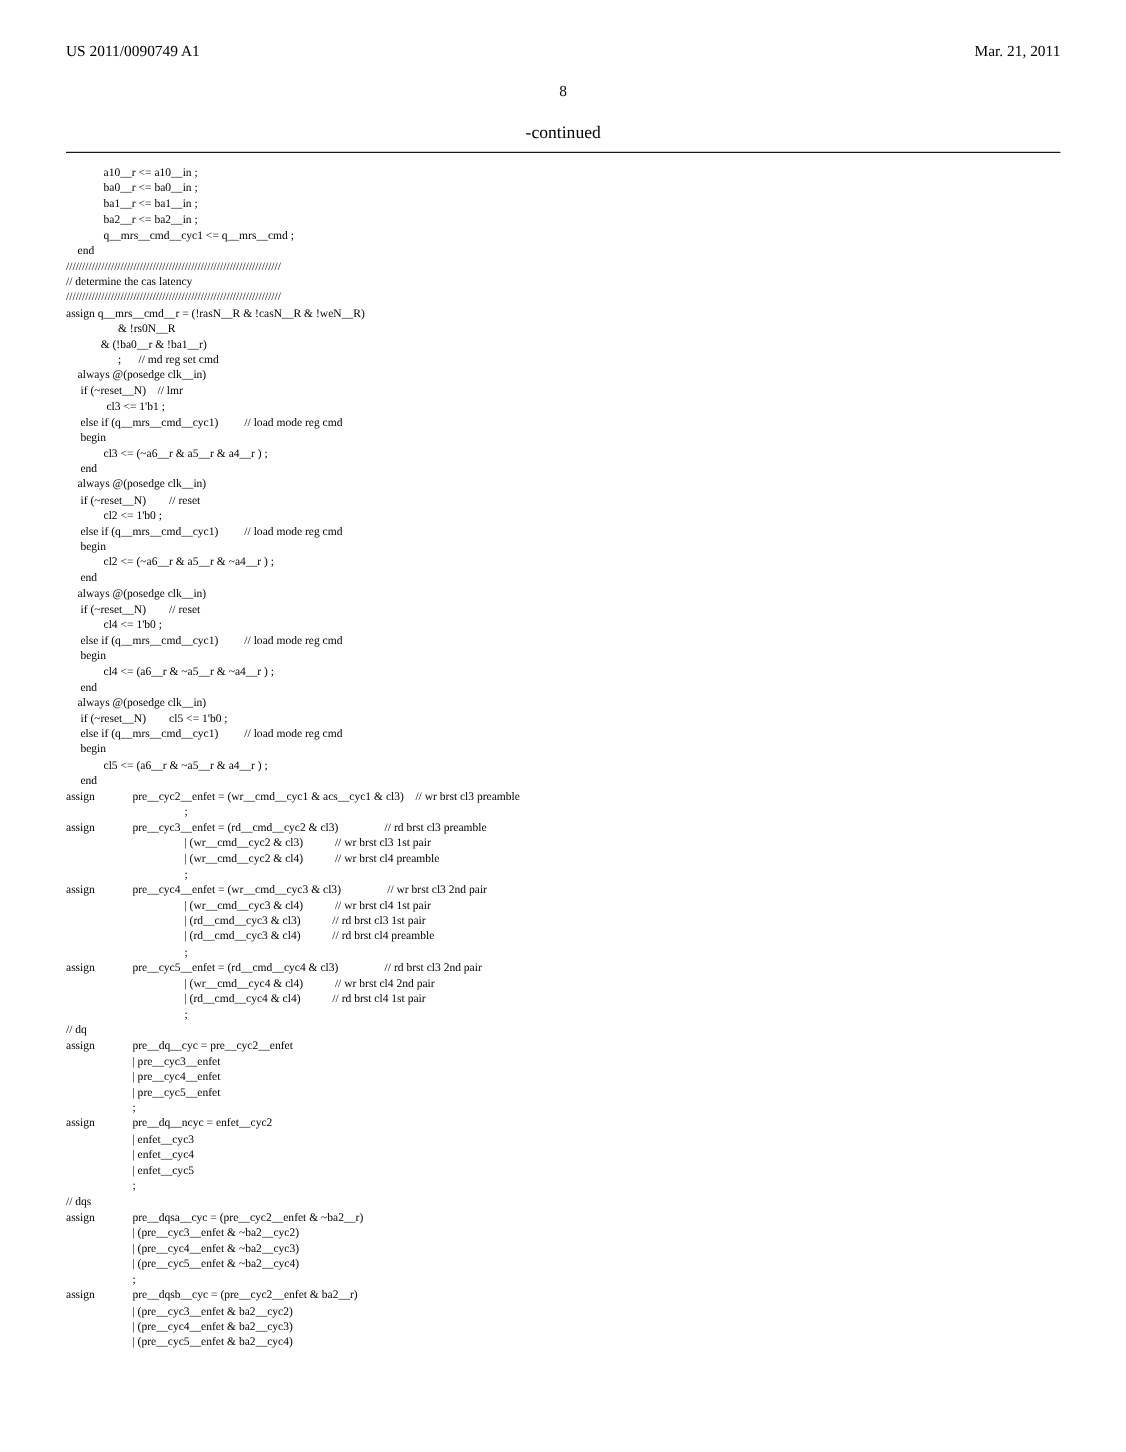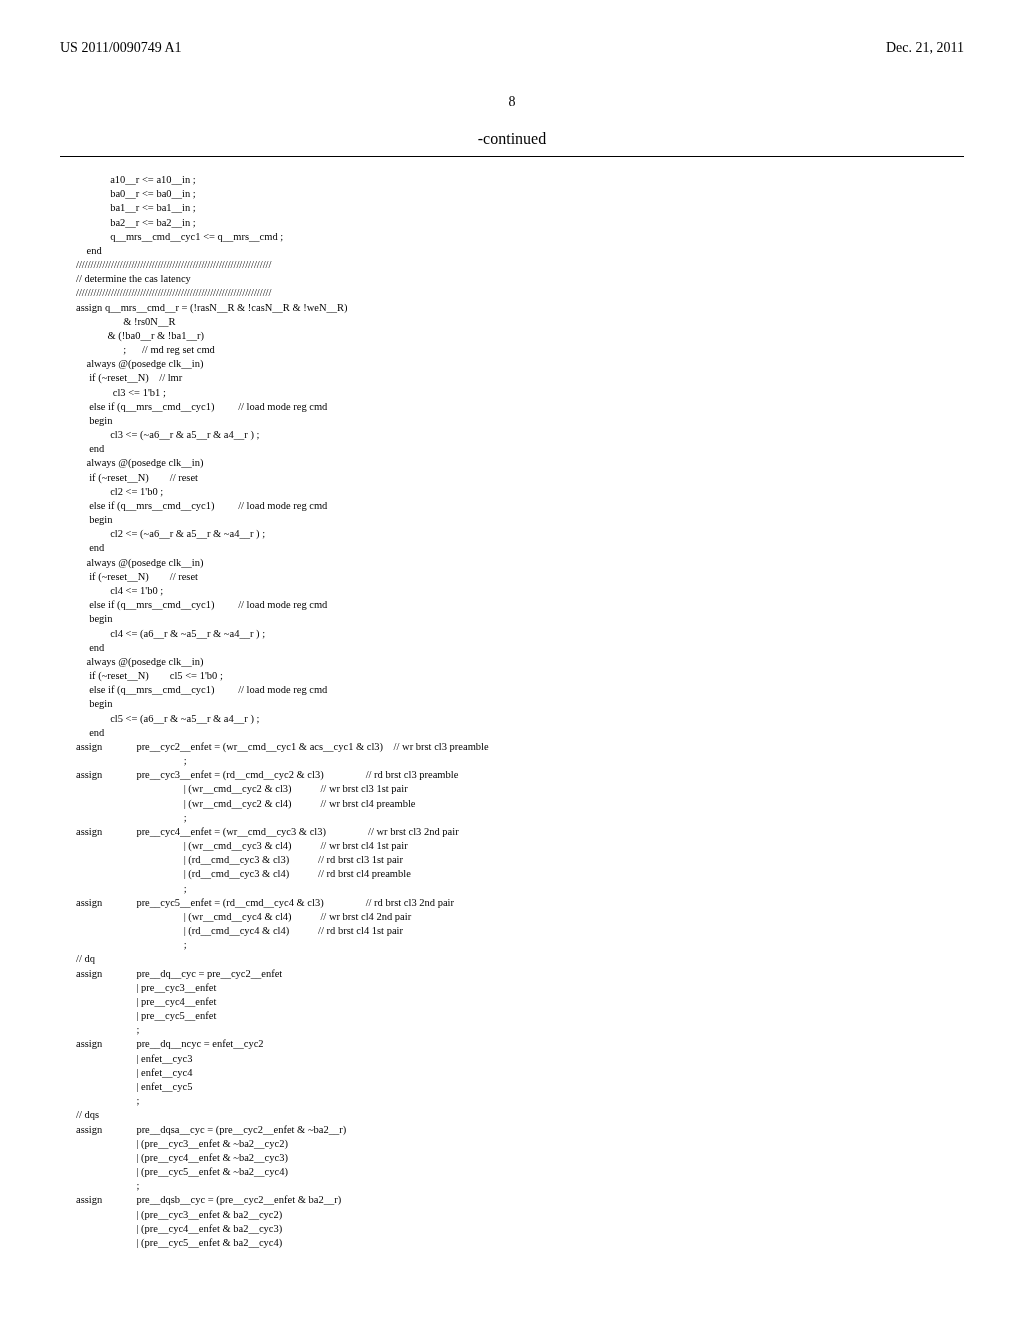--- a/index.html
+++ b/index.html
@@ -8,21 +8,21 @@
     padding: 40px 60px;
     font-size: 12px;
     color: #000;
     background: #fff;
     width: 1024px;
     box-sizing: border-box;
   }
   .header {
     display: flex;
     justify-content: space-between;
-    margin-bottom: 38px;
+    margin-bottom: 20px;
     font-size: 14px;
   }
   .page-number {
     text-align: center;
     margin-bottom: 20px;
     font-size: 14px;
   }
   .continued {
     text-align: center;
     margin-bottom: 8px;
@@ -31,29 +31,29 @@
   .hr-line {
     border: none;
     border-top: 1px solid #000;
     margin: 4px 0 12px 0;
   }
   pre {
     font-family: "Times New Roman", serif;
     font-size: 10.5px;
     line-height: 1.35;
     white-space: pre;
-    margin: 16px;
+    margin: 0;
   }
 </style>
 </head>
 <body>
 
 <div class="header">
   <span>US 2011/0090749 A1</span>
-  <span>Dec. 21, 2011</span>
+  <span>Mar. 21, 2011</span>
 </div>
 
 <div class="page-number">8</div>
 
 <div class="continued">-continued</div>
 <hr class="hr-line">
 
 <pre>             a10__r &lt;= a10__in ;
              ba0__r &lt;= ba0__in ;
              ba1__r &lt;= ba1__in ;

